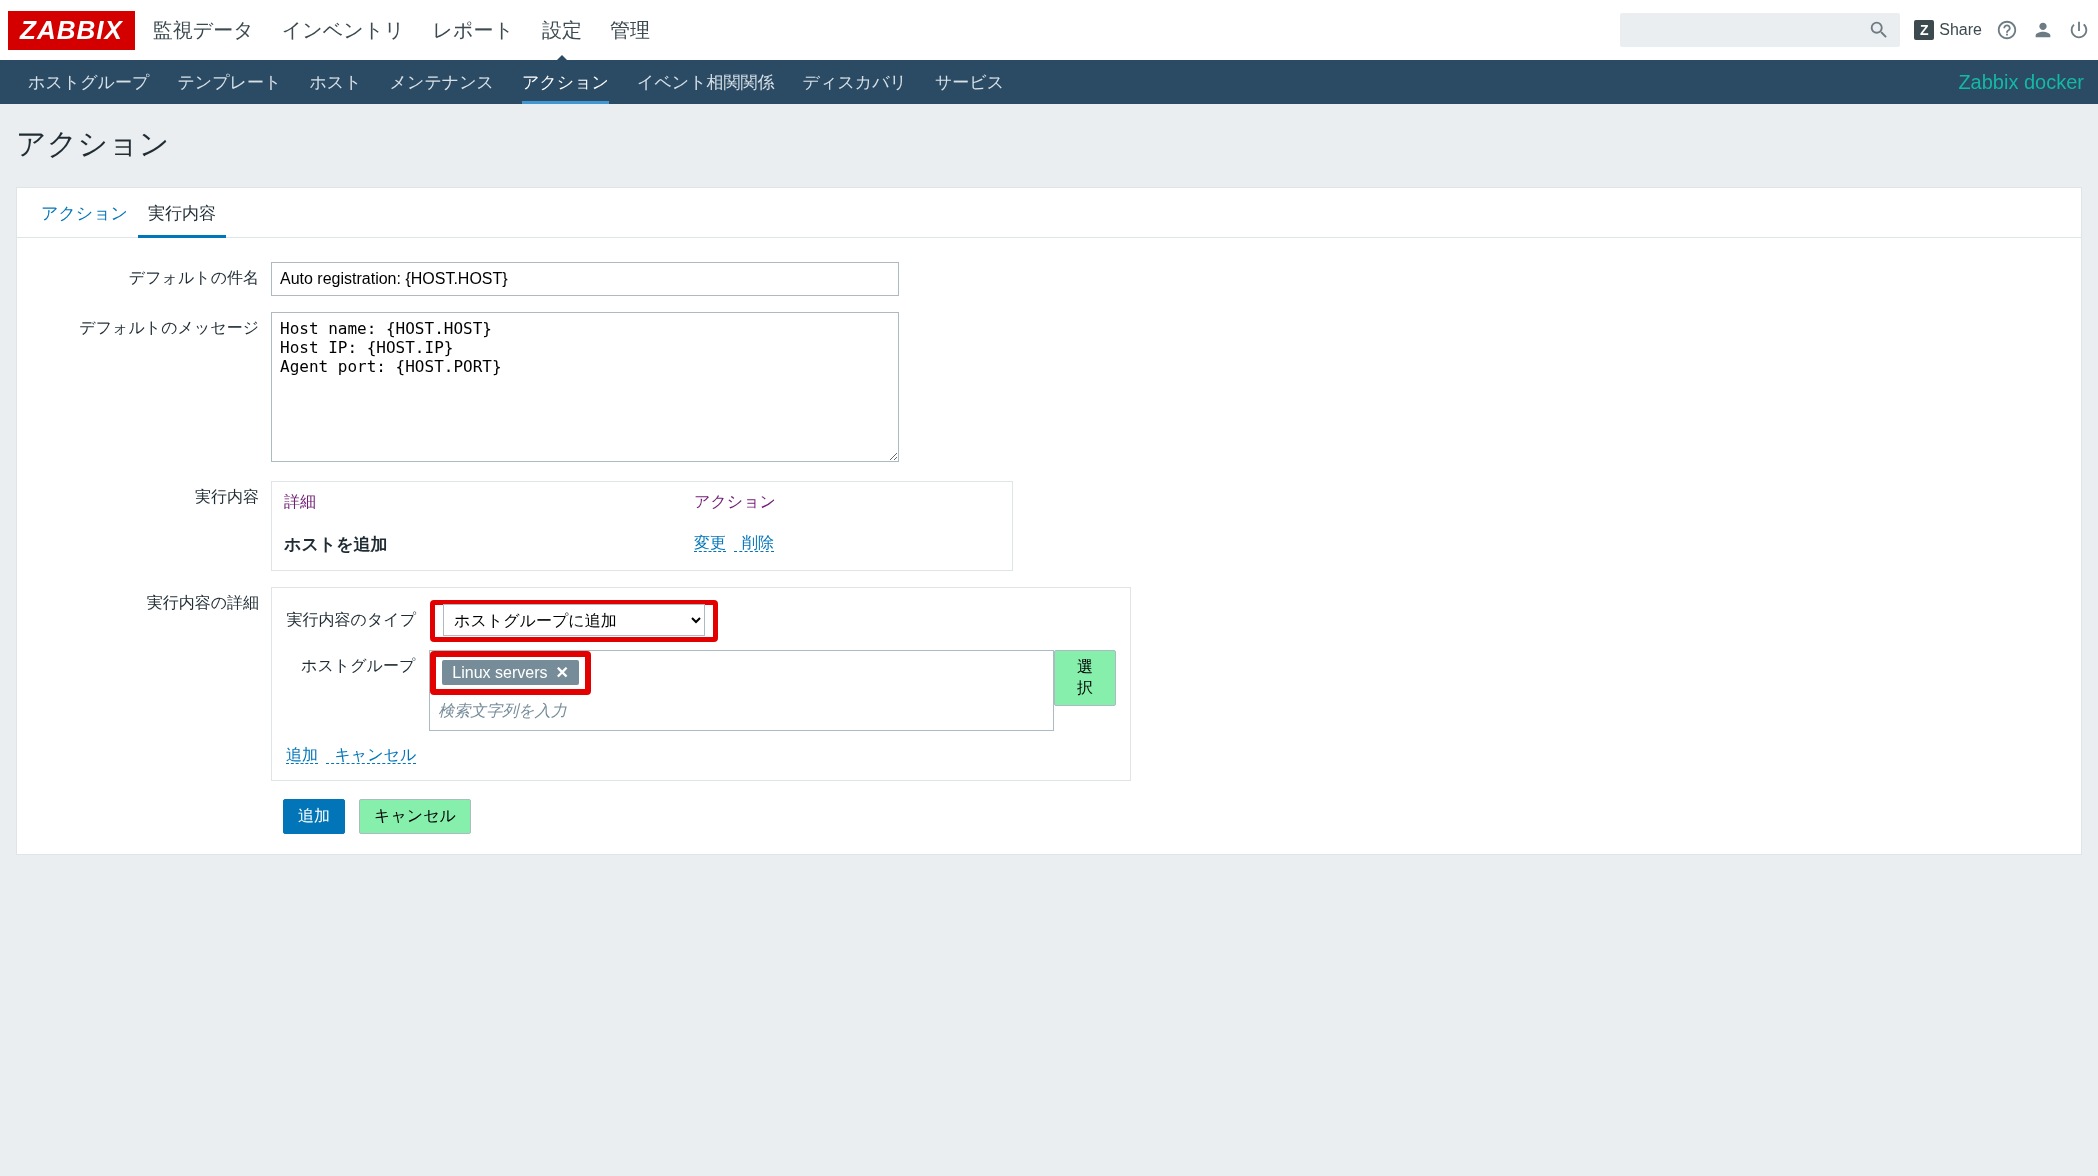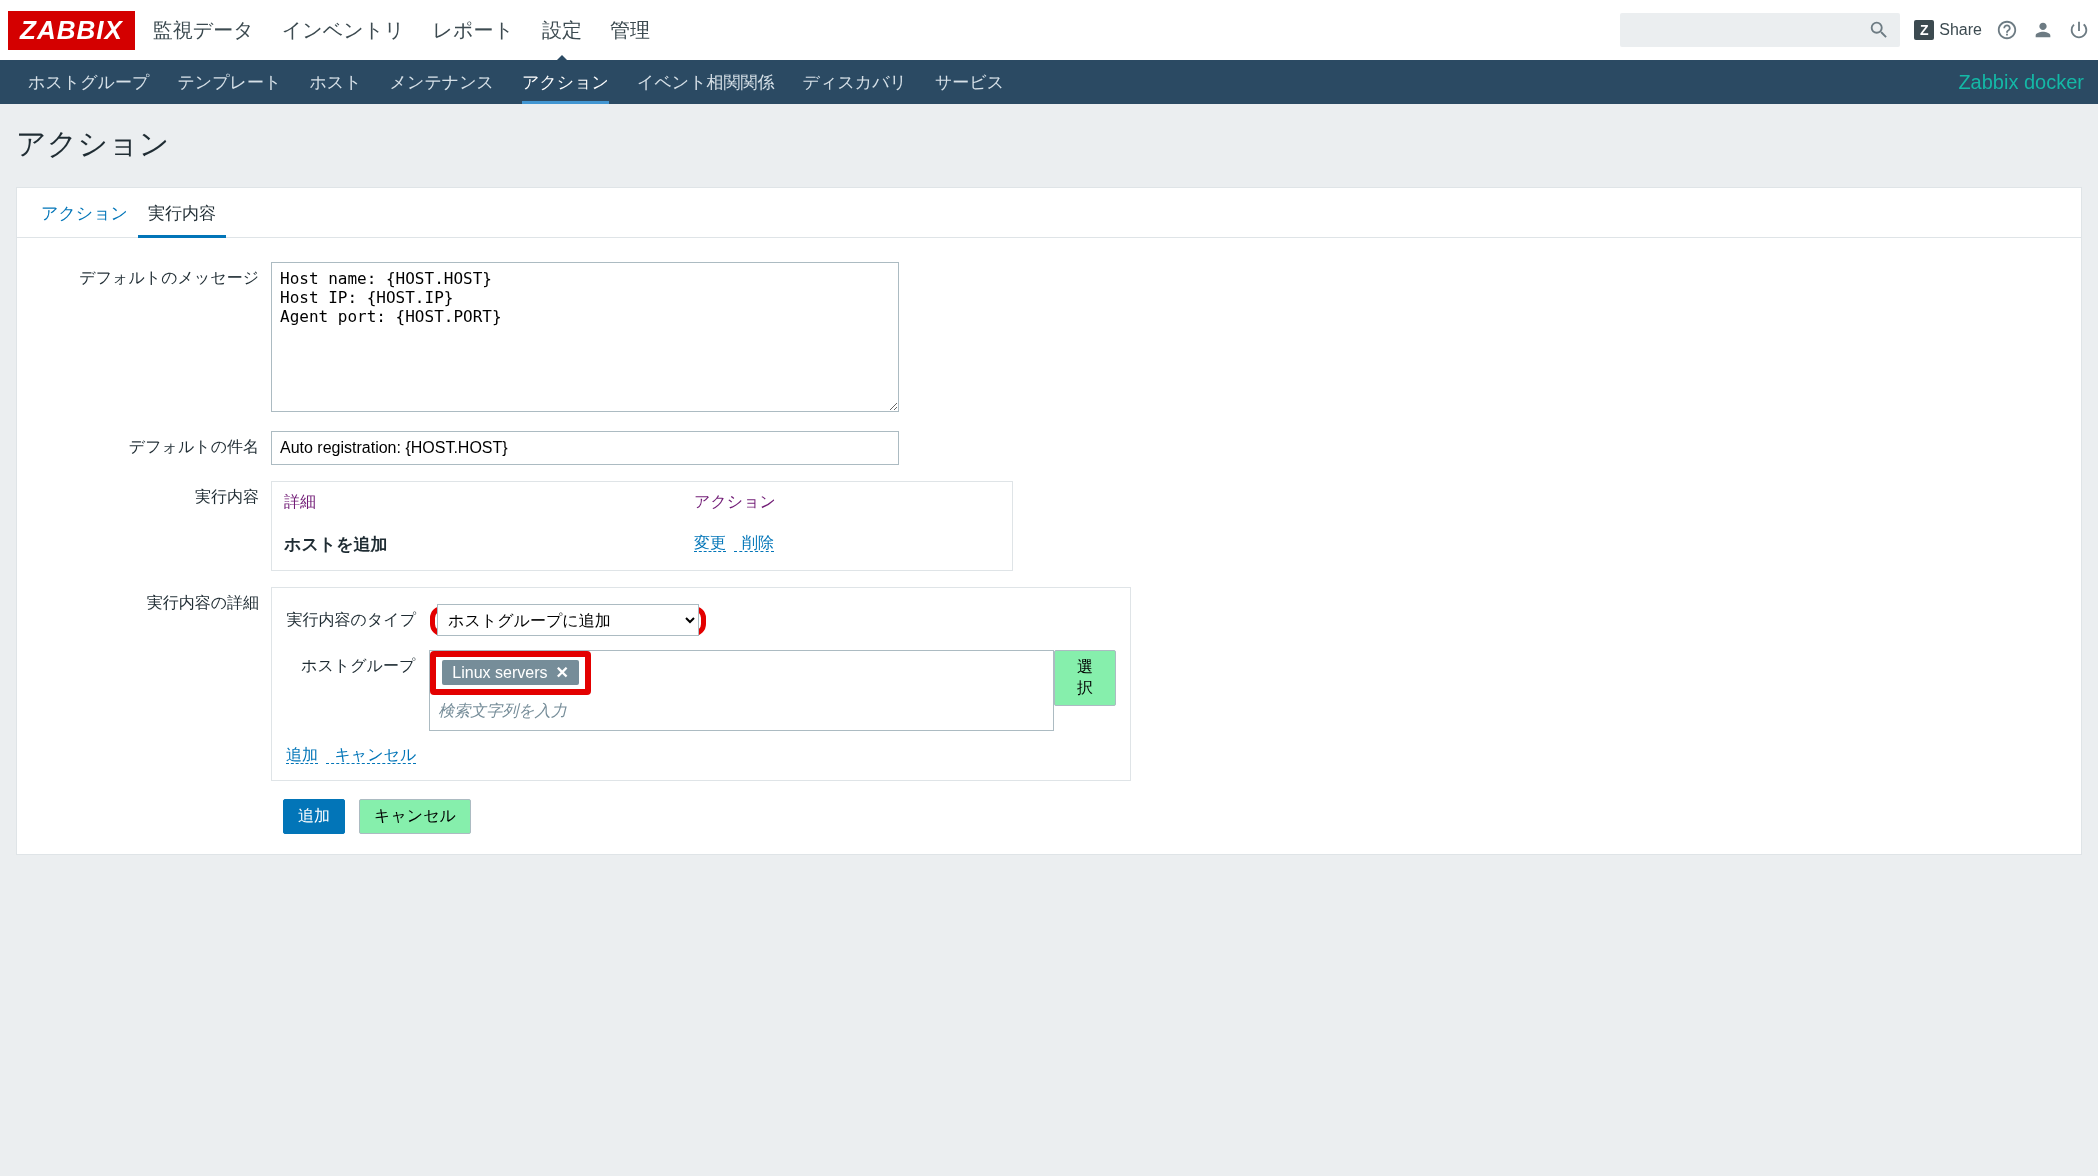--- a/index.html
+++ b/index.html
@@ -242,22 +242,22 @@
   }
   .inner-label {
     width: 144px;
     text-align: right;
     padding-right: 14px;
     padding-top: 6px;
     font-size: 16px;
   }
   .red-box {
     border: 5px solid #e30000;
-    border-radius: 12px;
-    padding: 2px;
+    border-radius: 4px;
+    padding: 8px;
   }
   select.op-type {
     width: 262px;
     height: 32px;
     font-size: 16px;
     border: 1px solid #acbbc2;
     padding: 2px 6px;
     background: #ffffff;
   }
   .hostgroup-wrap {
@@ -381,32 +381,32 @@
 
   <div class="panel">
     <div class="tabs">
       <div class="tab">アクション</div>
       <div class="tab active">実行内容</div>
     </div>
 
     <div class="form-area">
 
       <div class="form-row">
+        <div class="form-label">デフォルトの件名</div>
+        <div class="form-field">
+          <input type="text" class="wide" value="Auto registration: {HOST.HOST}" style="">
+        </div>
+      </div>
+
+      <div class="form-row">
         <div class="form-label">デフォルトのメッセージ</div>
         <div class="form-field">
           <textarea class="wide" style="">Host name: {HOST.HOST}
 Host IP: {HOST.IP}
 Agent port: {HOST.PORT}</textarea>
-        </div>
-      </div>
-
-      <div class="form-row">
-        <div class="form-label">デフォルトの件名</div>
-        <div class="form-field">
-          <input type="text" class="wide" value="Auto registration: {HOST.HOST}" style="">
         </div>
       </div>
 
       <div class="form-row">
         <div class="form-label">実行内容</div>
         <div class="form-field">
           <div class="ops-table">
             <div class="ops-header">
               <div class="col-detail">詳細</div>
               <div class="col-action">アクション</div>

